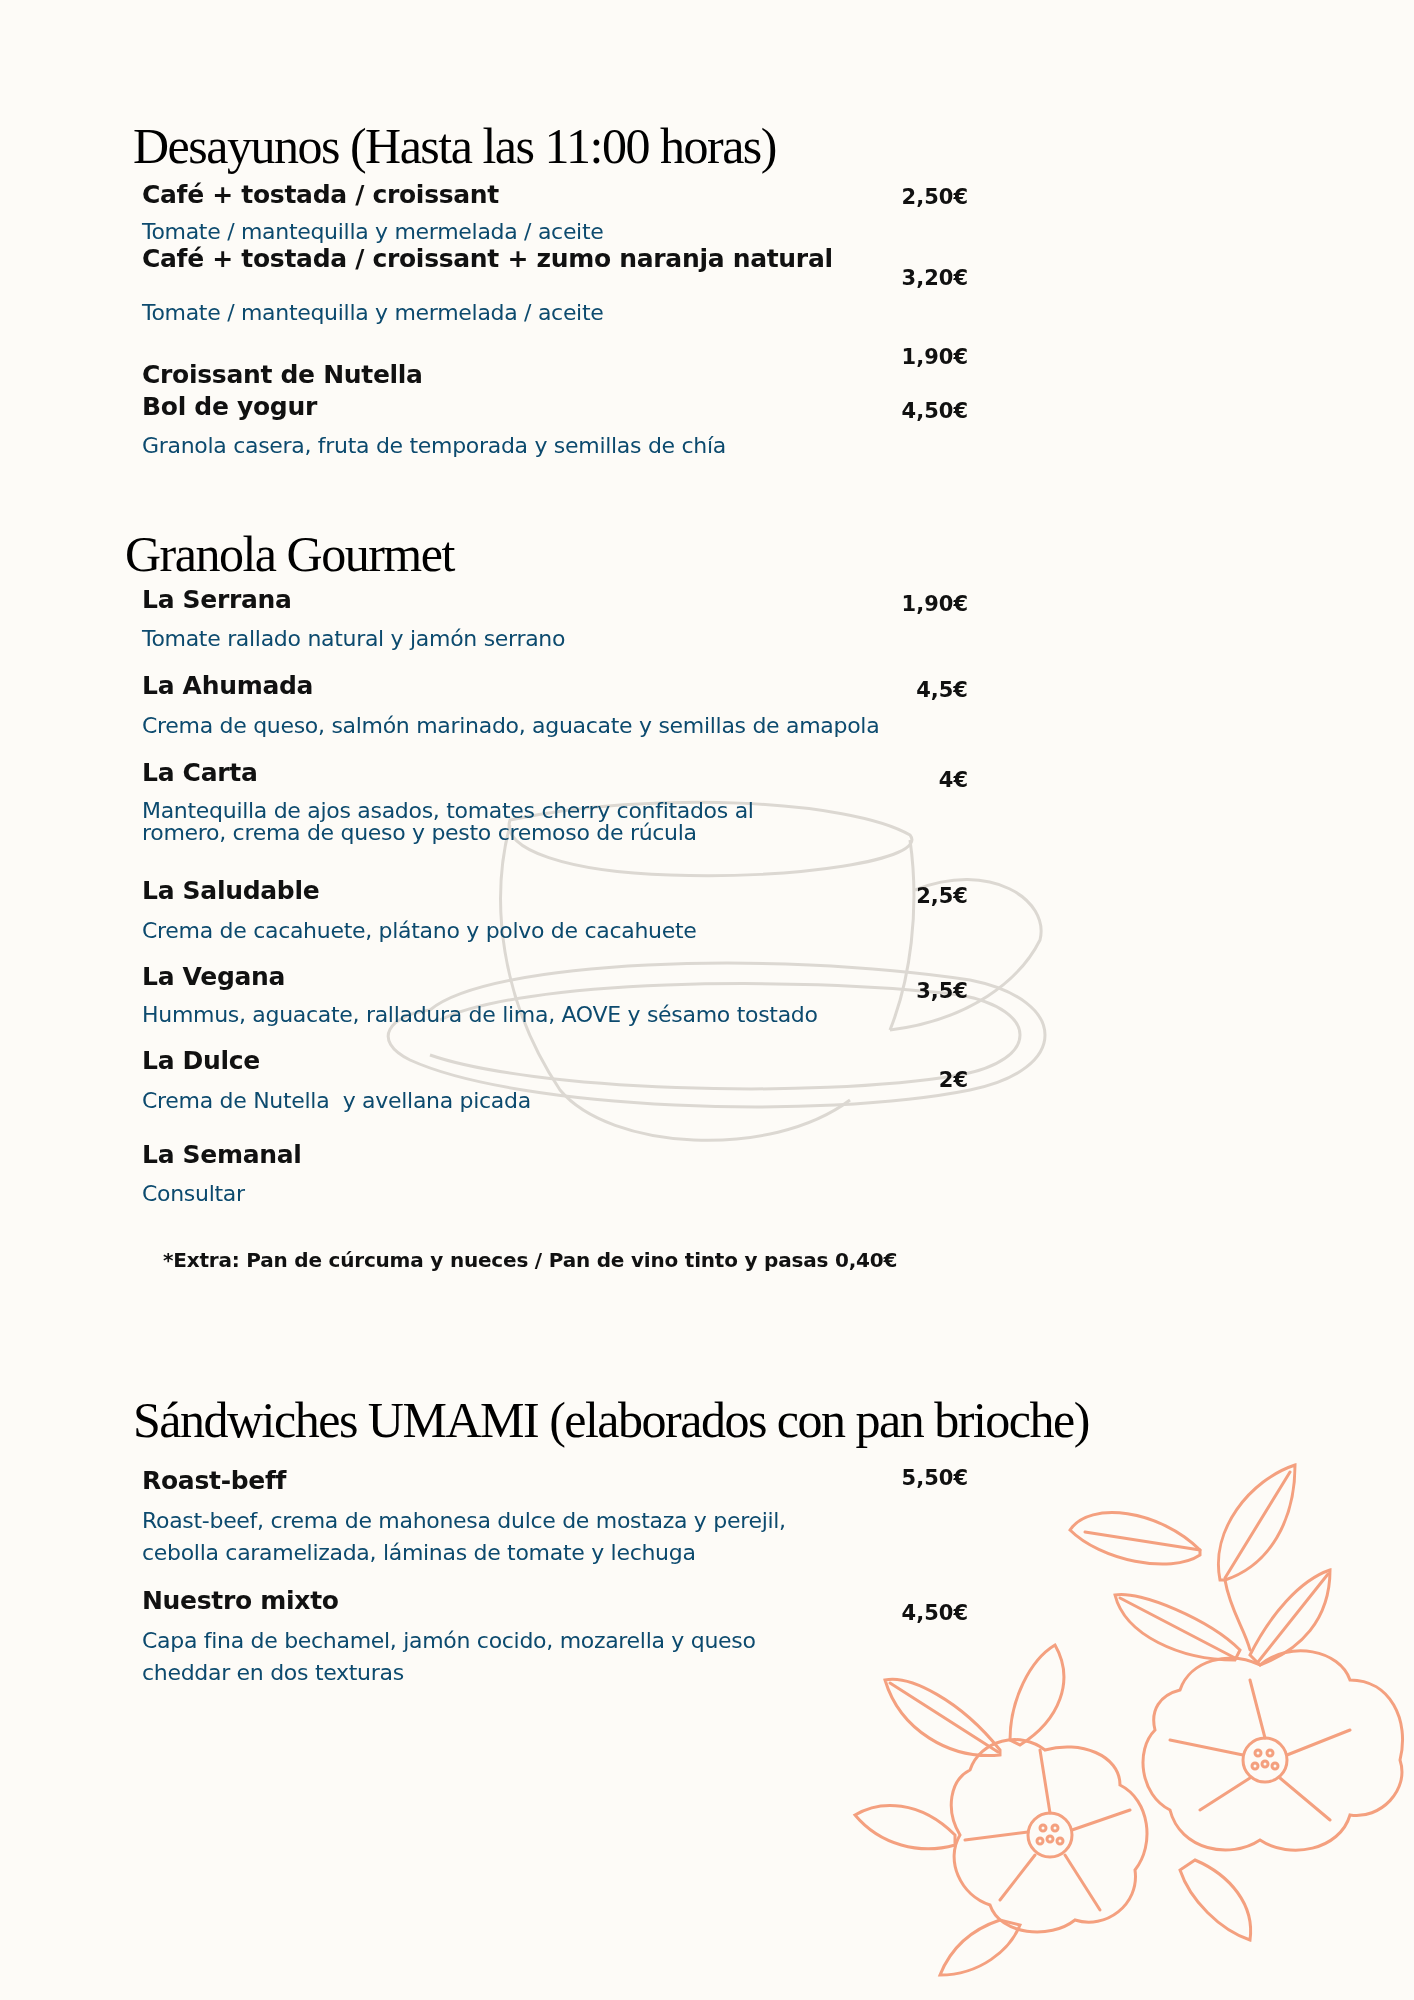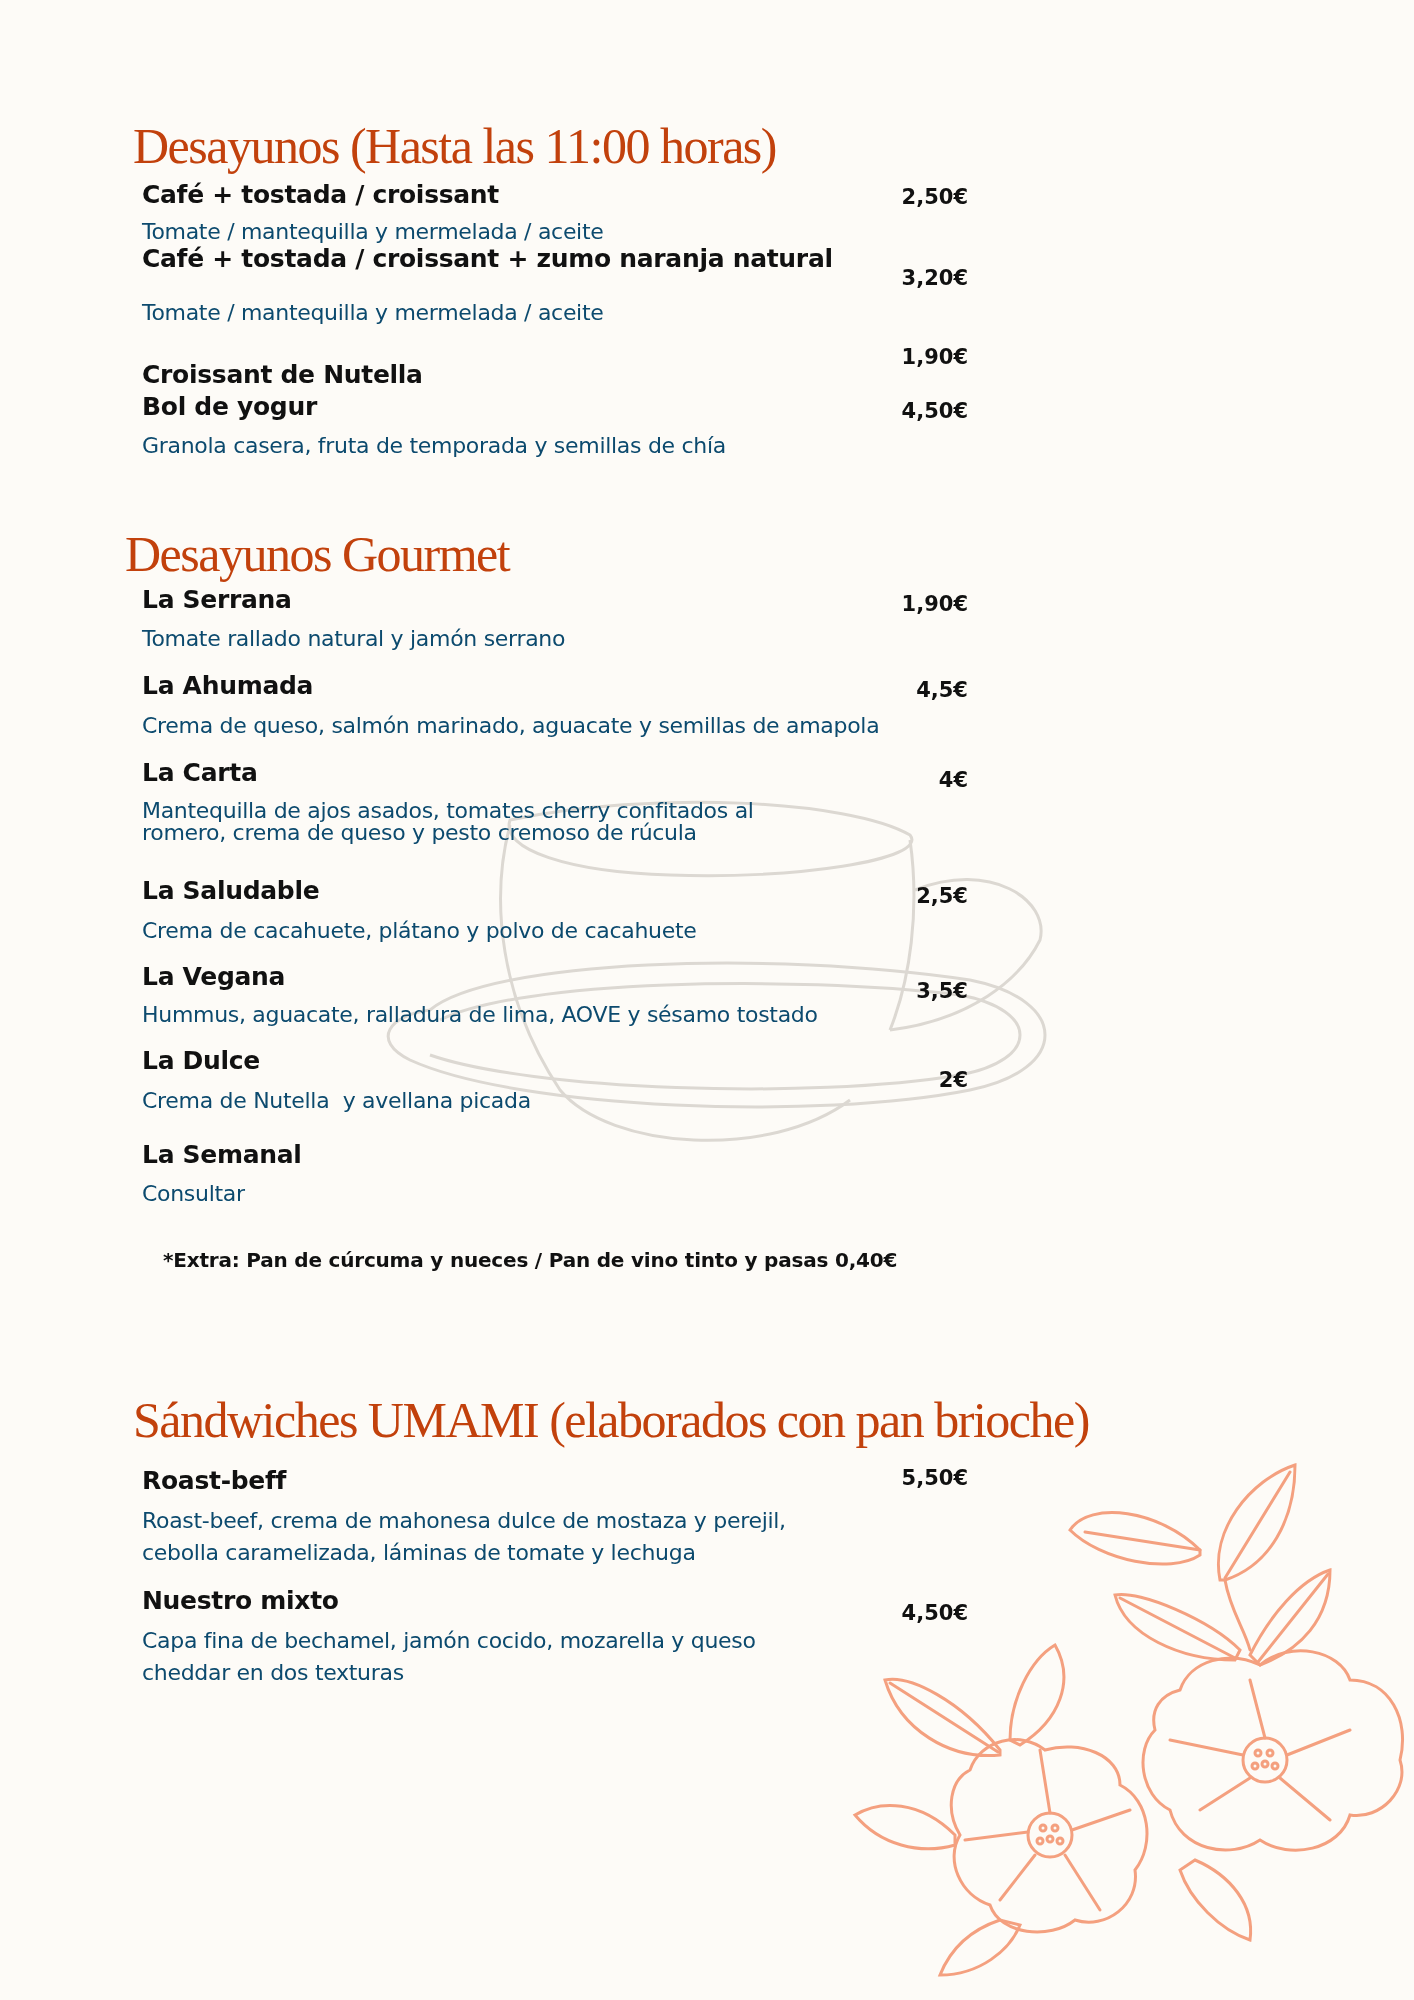--- a/index.html
+++ b/index.html
@@ -5,21 +5,21 @@
   html, body { margin: 0; padding: 0; }
   body {
     width: 1414px; height: 2000px; position: relative; overflow: hidden;
     background: #fdfbf7;
     font-family: "DejaVu Sans", sans-serif;
     color: #111;
   }
   .heading {
     position: absolute;
     font-family: "Liberation Serif", "DejaVu Serif", serif;
-    color: #c2410c;
+    color: #000000;
     font-size: 50px;
     letter-spacing: -1.5px;
     line-height: 1;
     white-space: nowrap;
     transform: translateY(-50%);
   }
   .name {
     position: absolute; left: 142px;
     font-family: "DejaVu Sans", sans-serif;
     font-weight: bold; font-size: 25px;
@@ -111,21 +111,21 @@
 <div class="price" style="top:278px;">3,20€</div>
 <div class="desc" style="top:313px;">Tomate / mantequilla y mermelada / aceite</div>
 
 <div class="name" style="top:374px;">Croissant de Nutella</div>
 <div class="price" style="top:357px;">1,90€</div>
 
 <div class="name" style="top:406px;">Bol de yogur</div>
 <div class="price" style="top:411px;">4,50€</div>
 <div class="desc" style="top:446px;">Granola casera, fruta de temporada y semillas de chía</div>
 
-<div class="heading" style="left:125px; top:554px;">Desayunos Gourmet</div>
+<div class="heading" style="left:125px; top:554px;">Granola Gourmet</div>
 
 <div class="name" style="top:599px;">La Serrana</div>
 <div class="price" style="top:604px;">1,90€</div>
 <div class="desc" style="top:639px;">Tomate rallado natural y jamón serrano</div>
 
 <div class="name" style="top:685px;">La Ahumada</div>
 <div class="price" style="top:690px;">4,5€</div>
 <div class="desc" style="top:726px;">Crema de queso, salmón marinado, aguacate y semillas de amapola</div>
 
 <div class="name" style="top:772px;">La Carta</div>

